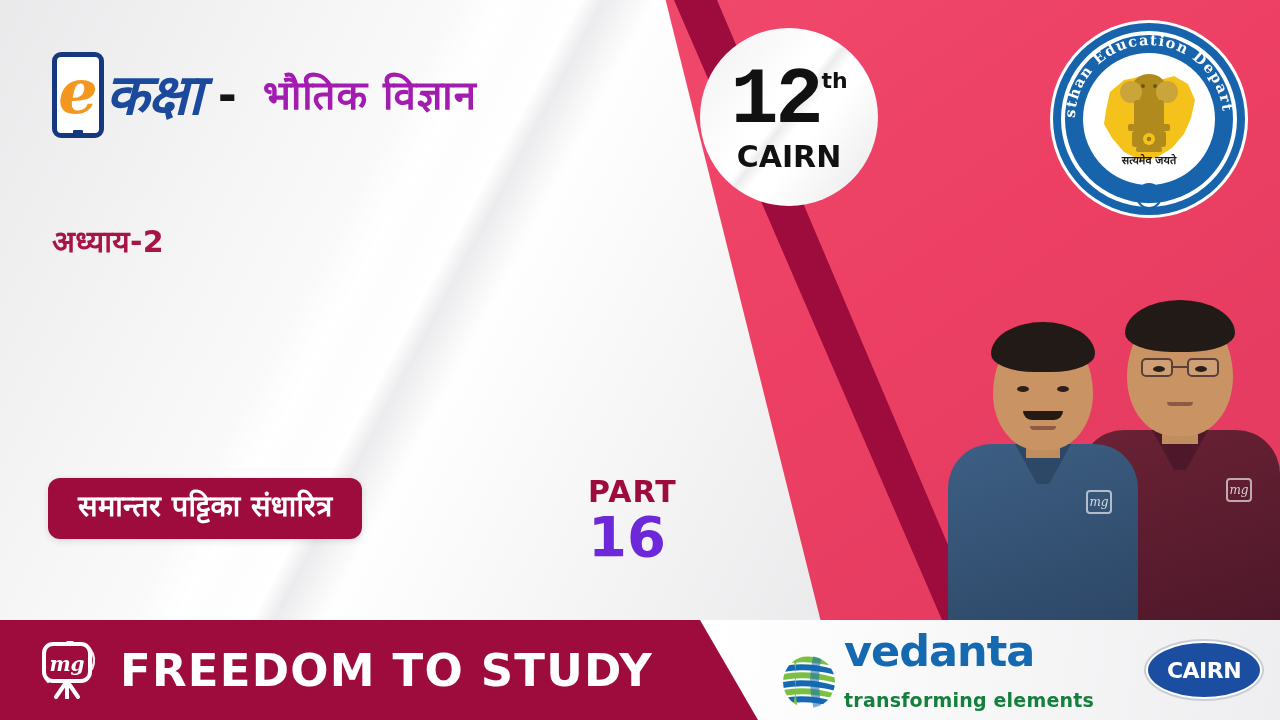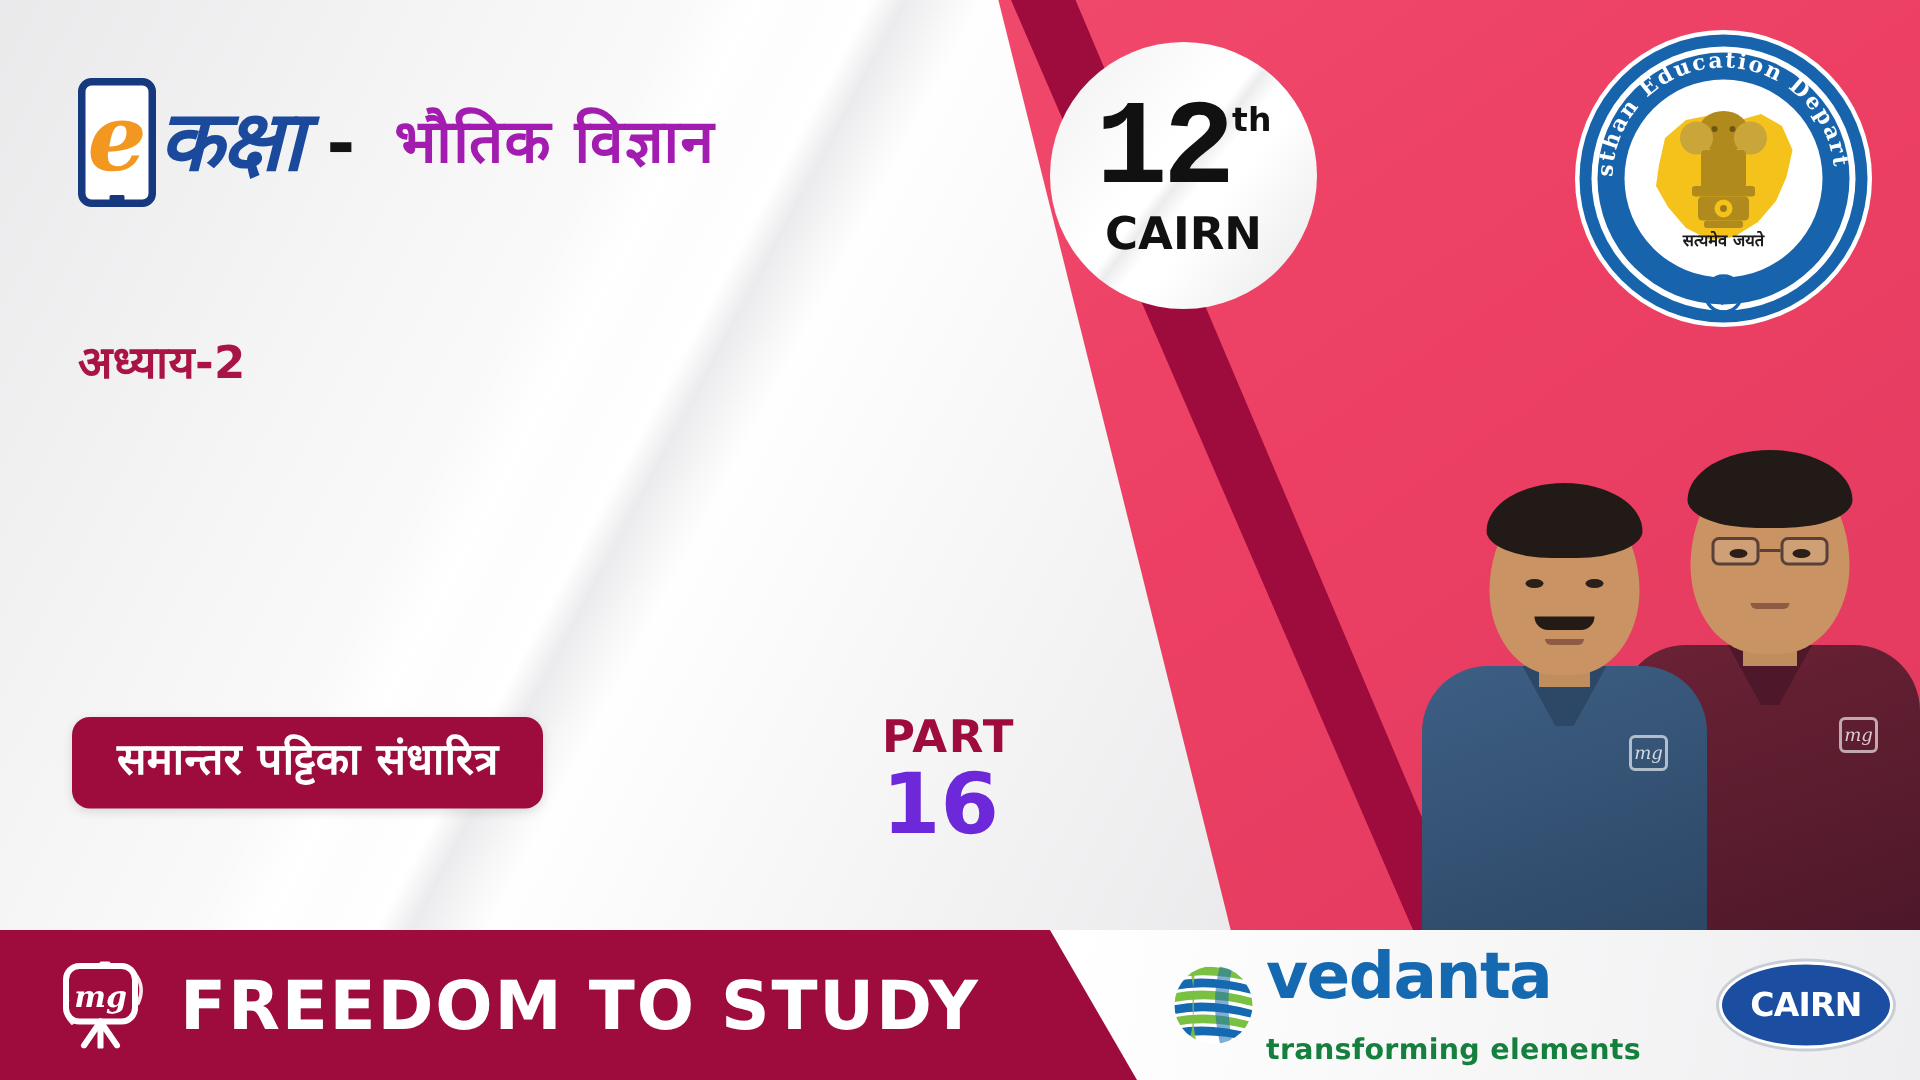--- a/index.html
+++ b/index.html
@@ -220,21 +220,21 @@
   .banner-text {
     font-family:"DejaVu Sans", sans-serif; font-weight:700; font-size:45px;
     color:#ffffff; letter-spacing:1.2px; line-height:1;
   }
 
   
   .sponsors {
     position:absolute; right:18px; bottom:0; height:100px; width:500px;
     display:flex; align-items:center; justify-content:flex-end; gap:52px;
   }
-  .vedanta { display:flex; align-items:center; gap:7px; }
+  .vedanta { display:flex; align-items:flex-end; gap:7px; }
   .vedanta-globe { width:56px; height:56px; flex:none; }
   .vedanta-type { display:flex; flex-direction:column; line-height:1; }
   .vedanta-name {
     font-family:"DejaVu Sans", sans-serif; font-weight:700; font-size:43px;
     color:#1569b0; letter-spacing:-1px;
   }
   .vedanta-tag {
     font-family:"DejaVu Sans", sans-serif; font-weight:700; font-size:19px;
     color:#15803d; letter-spacing:.2px; align-self:flex-end; margin-top:18px;
   }

